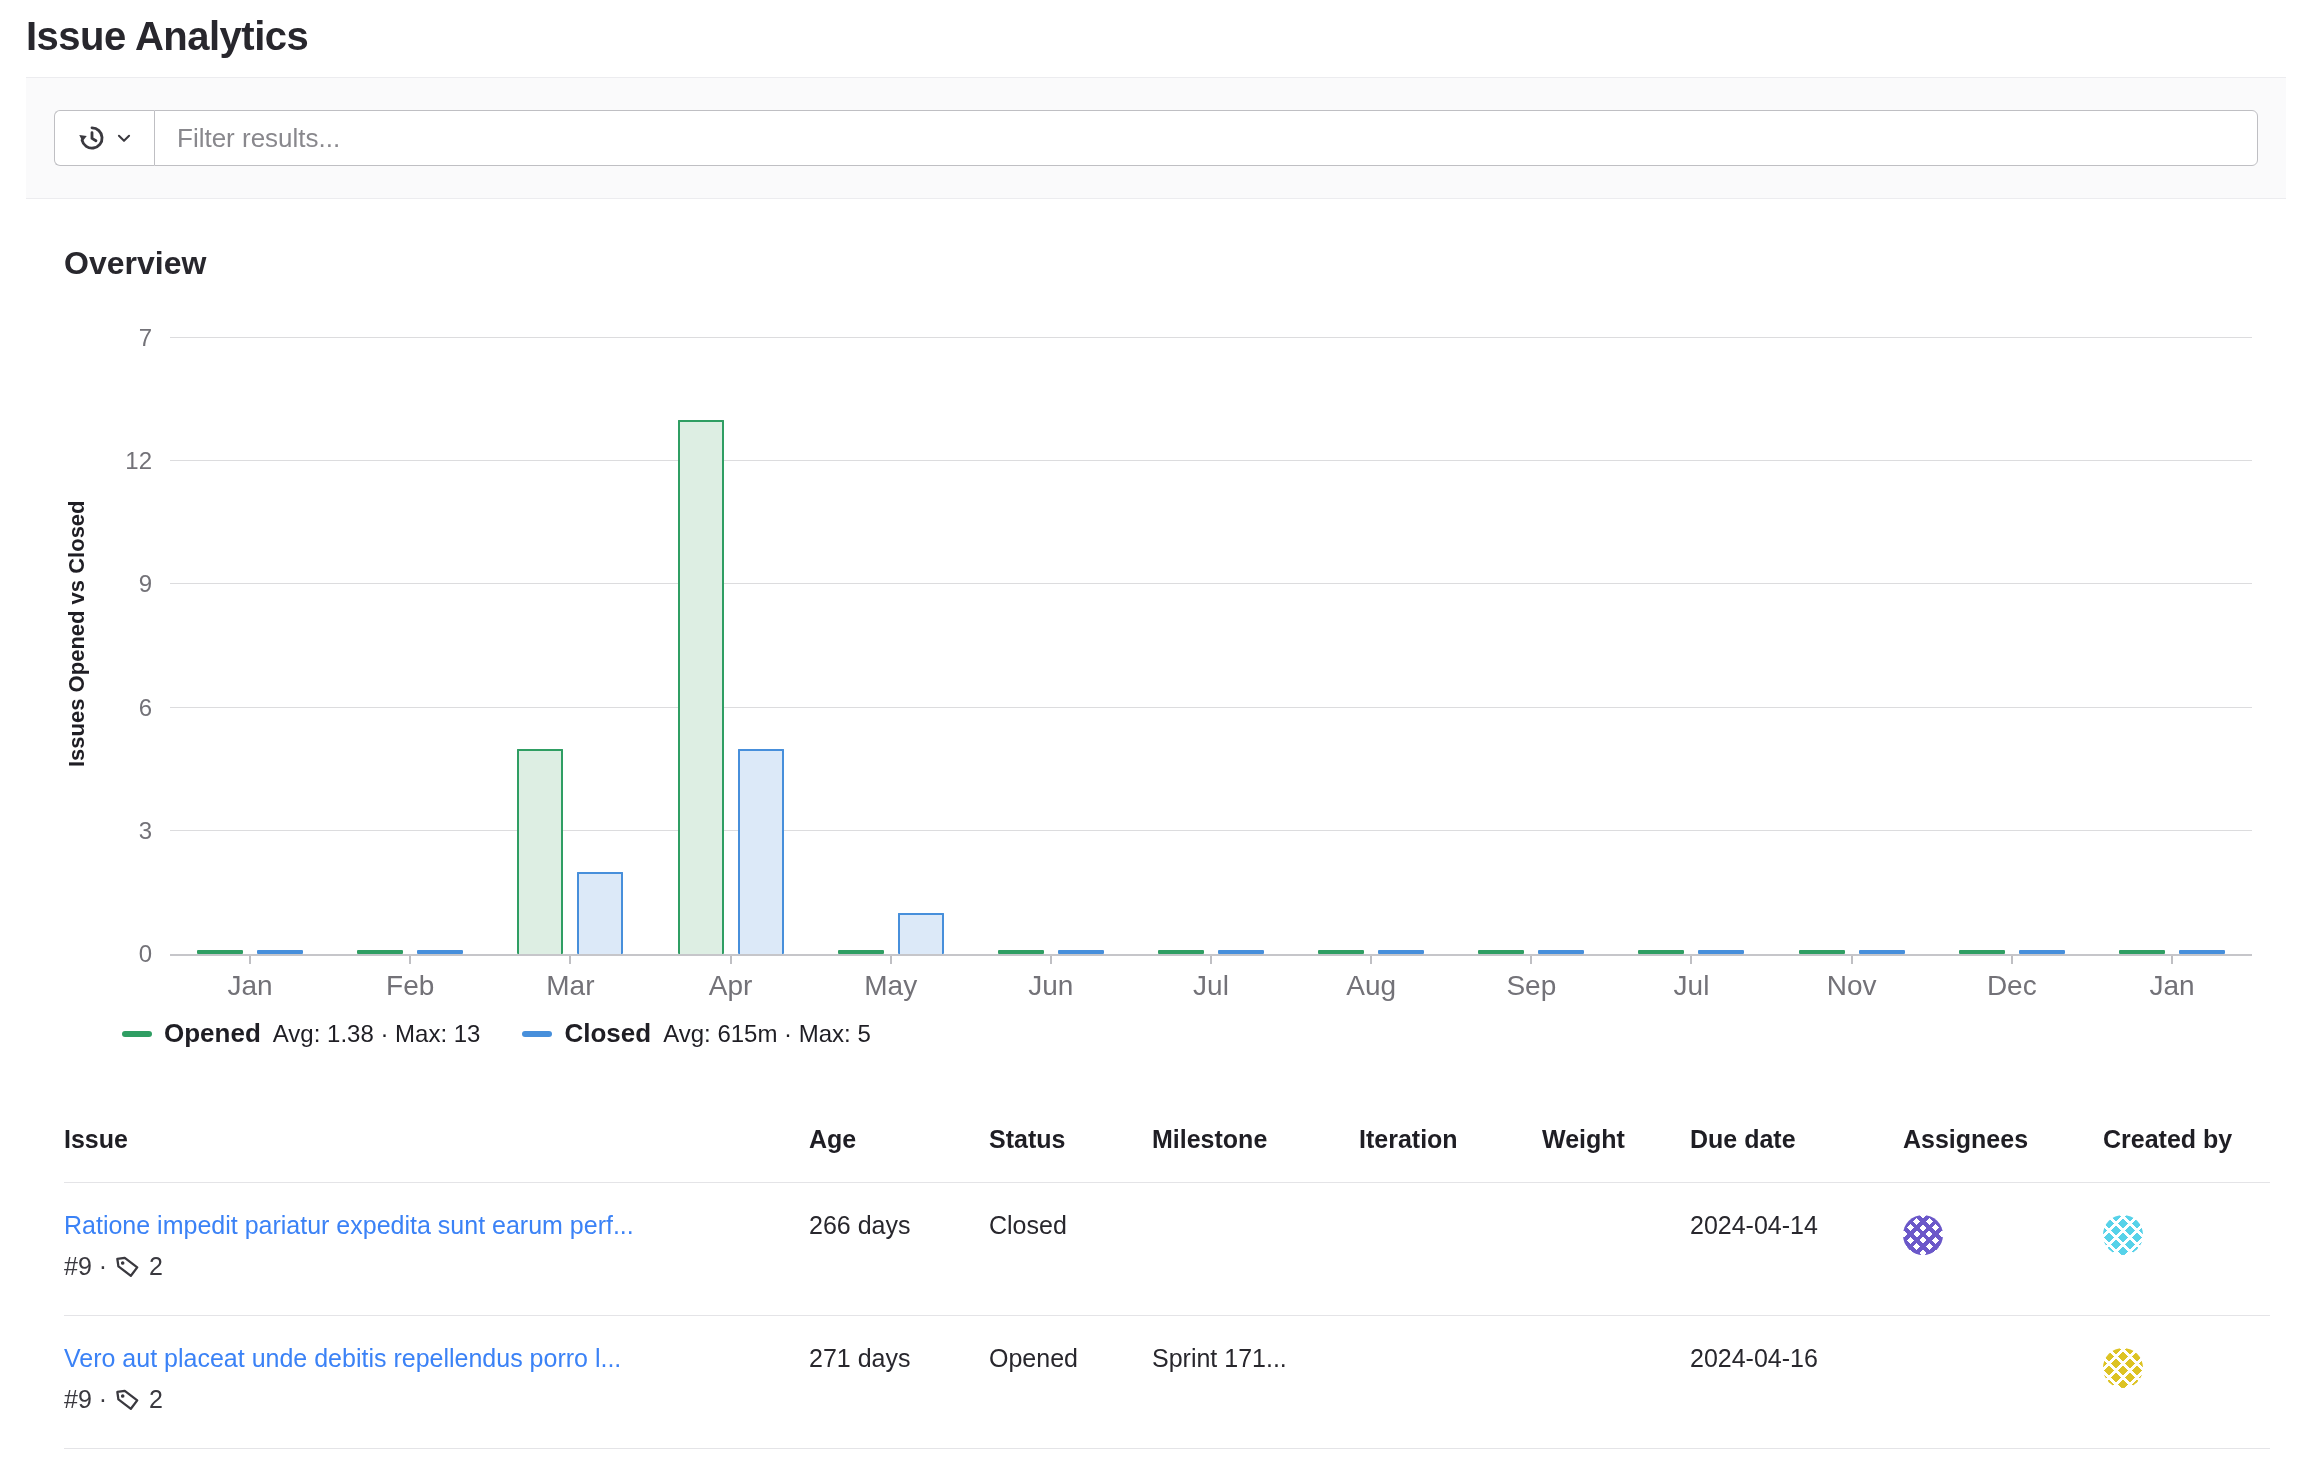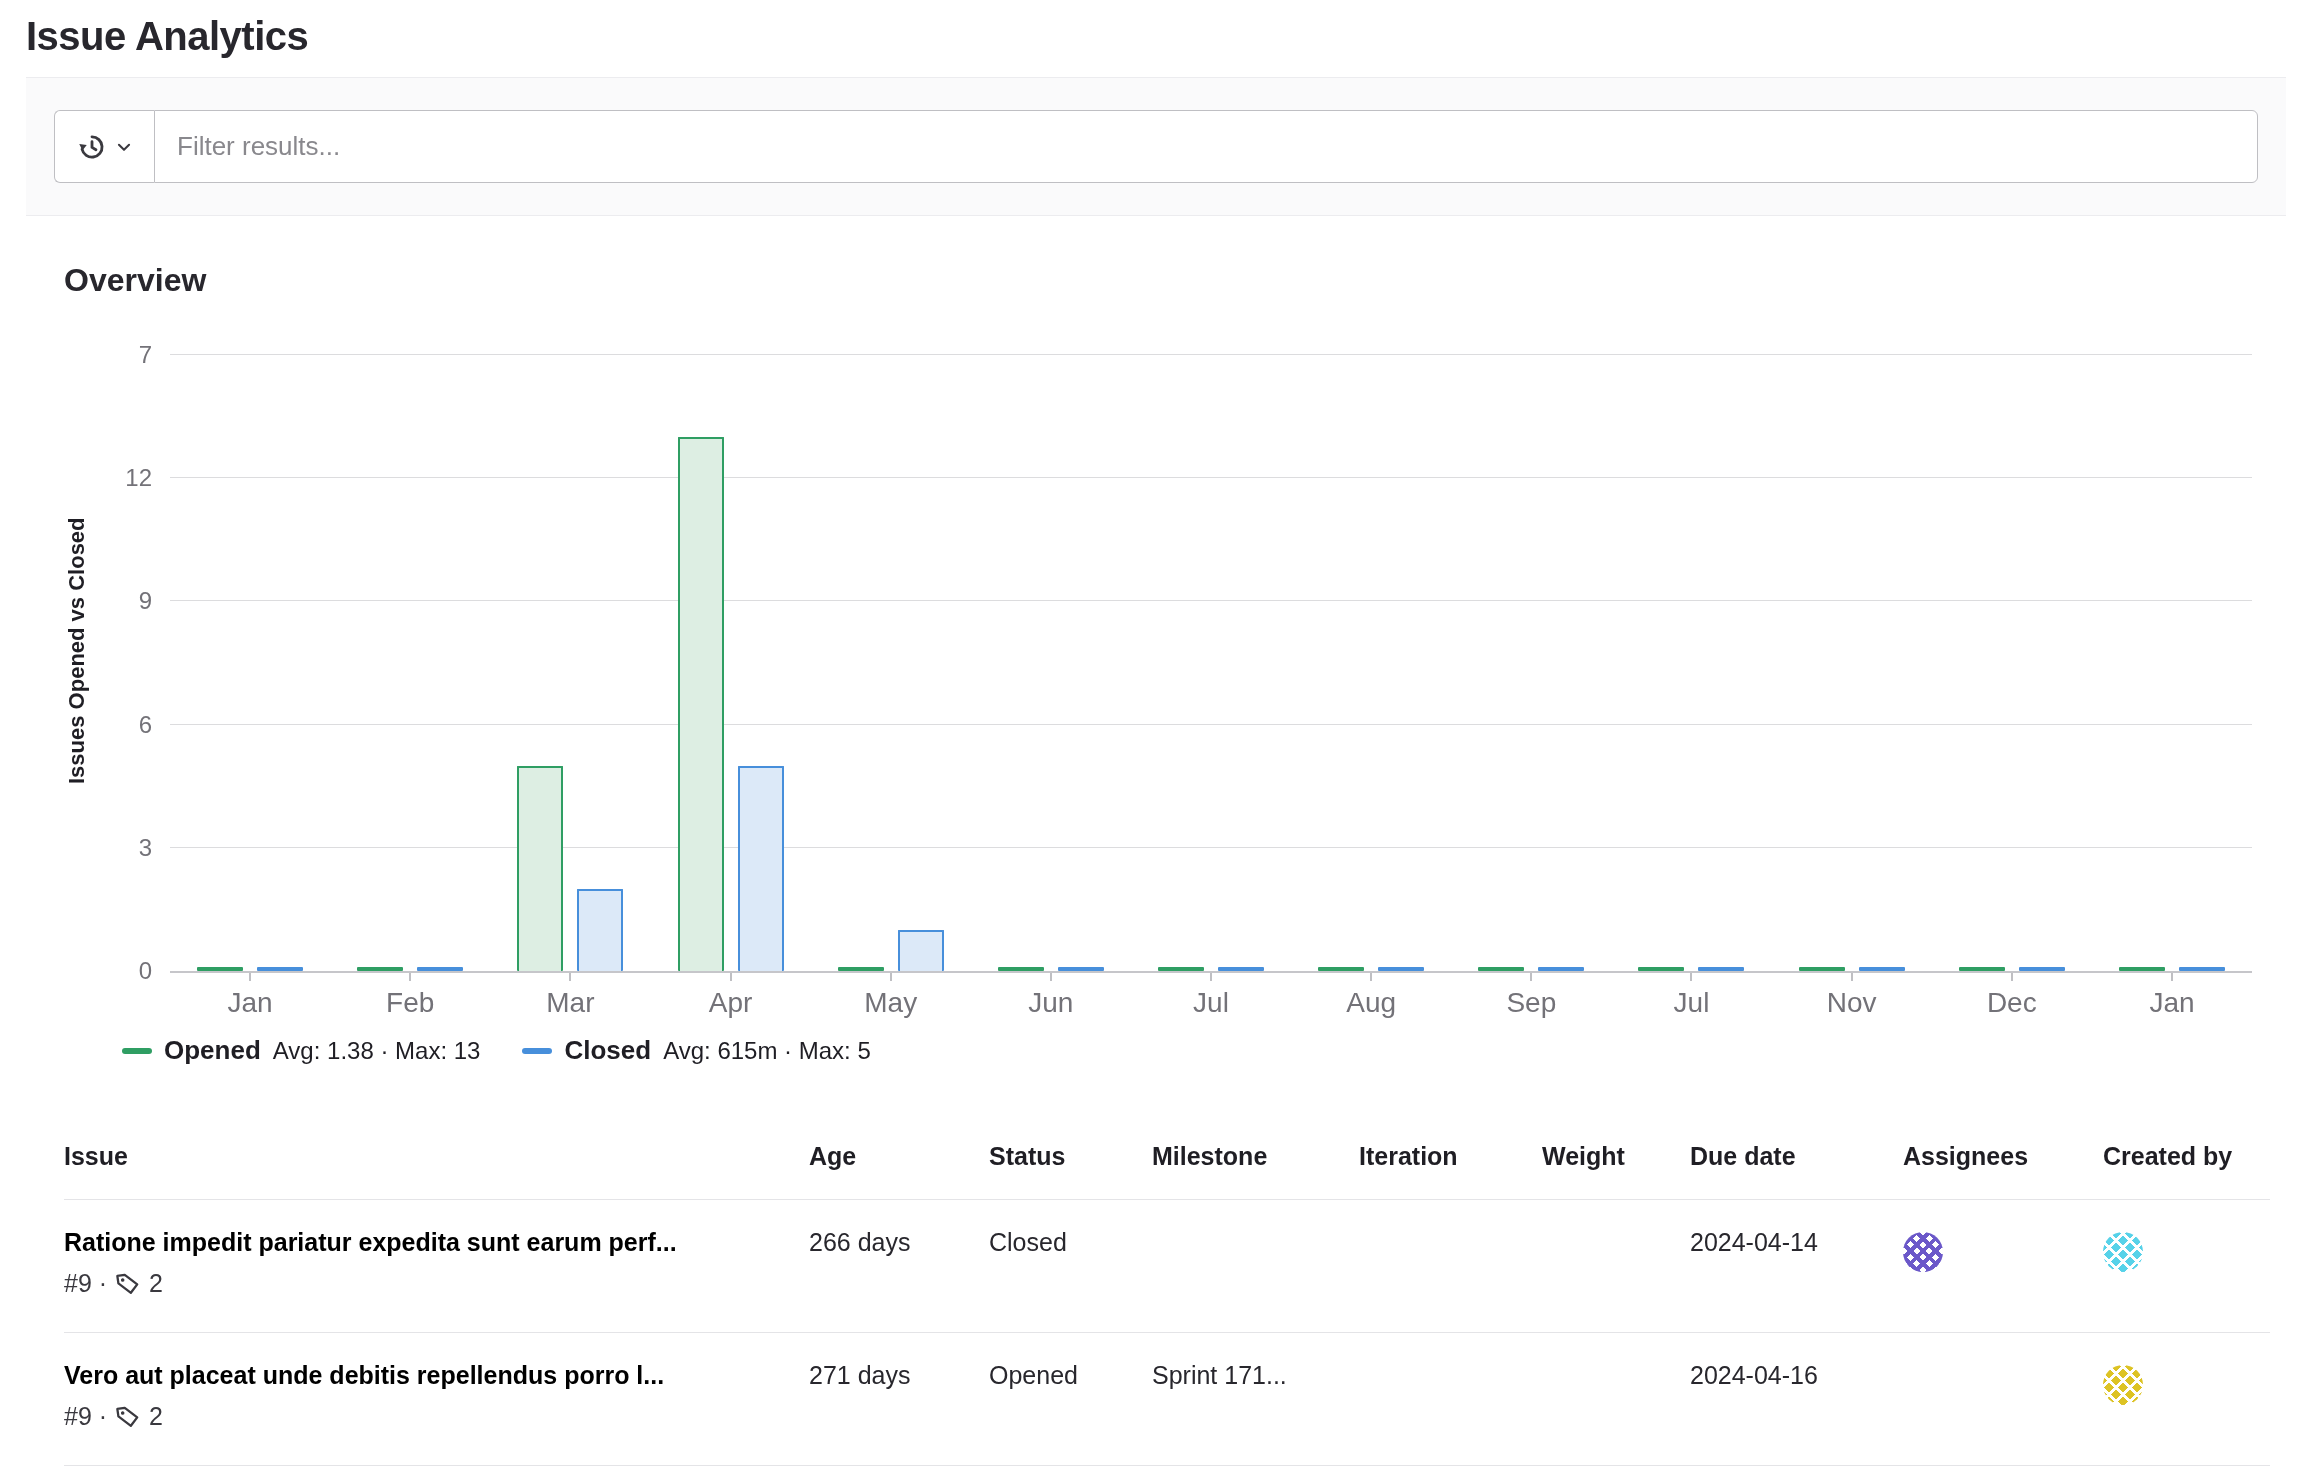--- a/index.html
+++ b/index.html
@@ -5,21 +5,21 @@
   * { margin:0; padding:0; box-sizing:border-box; }
   html,body { width:2312px; height:1470px; background:#fff; overflow:hidden;
     font-family:"Liberation Sans", sans-serif; color:#28272d; }
 
   
   .page-title { font-size:40px; font-weight:700; padding:14px 26px 18px 26px; letter-spacing:-0.5px; }
 
   
   .filter-panel { background:#fafafb; border-top:1px solid #ececef; border-bottom:1px solid #ececef;
     margin:0 26px 0 26px; padding:32px 28px; }
-  .filter-group { display:flex; width:100%; height:73px; }
+  .filter-group { display:flex; width:100%; height:56px; }
   .history-btn { width:100px; background:#fff; border:1px solid #bfbfc3; border-right:none;
     border-radius:6px 0 0 6px; display:flex; align-items:center; justify-content:center; gap:8px; cursor:pointer; }
   .filter-input { flex:1; border:1px solid #bfbfc3; border-radius:0 6px 6px 0; background:#fff;
     font-size:26px; color:#28272d; padding:0 22px; outline:none; font-family:"Liberation Sans", sans-serif; }
   .filter-input::placeholder { color:#89888d; }
 
   
   .overview-heading { font-size:32px; font-weight:700; padding:46px 0 10px 64px; }
   .chart-wrap { display:flex; padding:46px 60px 0 64px; }
   .y-axis-label { writing-mode:vertical-rl; transform:rotate(180deg); font-weight:700; font-size:22px;
@@ -41,21 +41,21 @@
   .legend-dash { width:30px; height:6px; border-radius:3px; }
   .legend-name { font-size:26px; font-weight:700; color:#1f1e24; }
   .legend-stats { font-size:24px; color:#1f1e24; }
 
   
   .issues-table { width:2206px; margin:58px 42px 0 64px; border-collapse:collapse; table-layout:fixed; }
   .issues-table th { text-align:left; font-size:25px; font-weight:700; color:#1f1e24;
     padding:18px 10px 28px 0; border-bottom:1px solid #e4e4e7; }
   .issues-table td { font-size:25px; color:#28272d; padding:28px 10px 34px 0; vertical-align:top;
     border-bottom:1px solid #e4e4e7; }
-  .issue-title { font-weight:700; color:#000000; text-decoration:none; display:block;
+  .issue-title { font-weight:400; color:#3b82f6; text-decoration:none; display:block;
     white-space:nowrap; overflow:hidden; }
   .issue-meta { display:flex; align-items:center; gap:8px; margin-top:12px; color:#3a393f; font-size:25px; }
   .avatar { width:40px; height:40px; border-radius:50%; display:inline-block; margin-top:4px; }
   .avatar--sparse { background-color:#fff;
     background-image:repeating-linear-gradient(45deg, currentColor 0 4px, transparent 4px 9px),
                      repeating-linear-gradient(-45deg, currentColor 0 4px, transparent 4px 9px); }
   .avatar--dense  { background-color:currentColor;
     background-image:repeating-linear-gradient(45deg, #fff 0 3px, transparent 3px 10px),
                      repeating-linear-gradient(-45deg, #fff 0 3px, transparent 3px 10px); }
   svg.gl-icon { display:block; }

